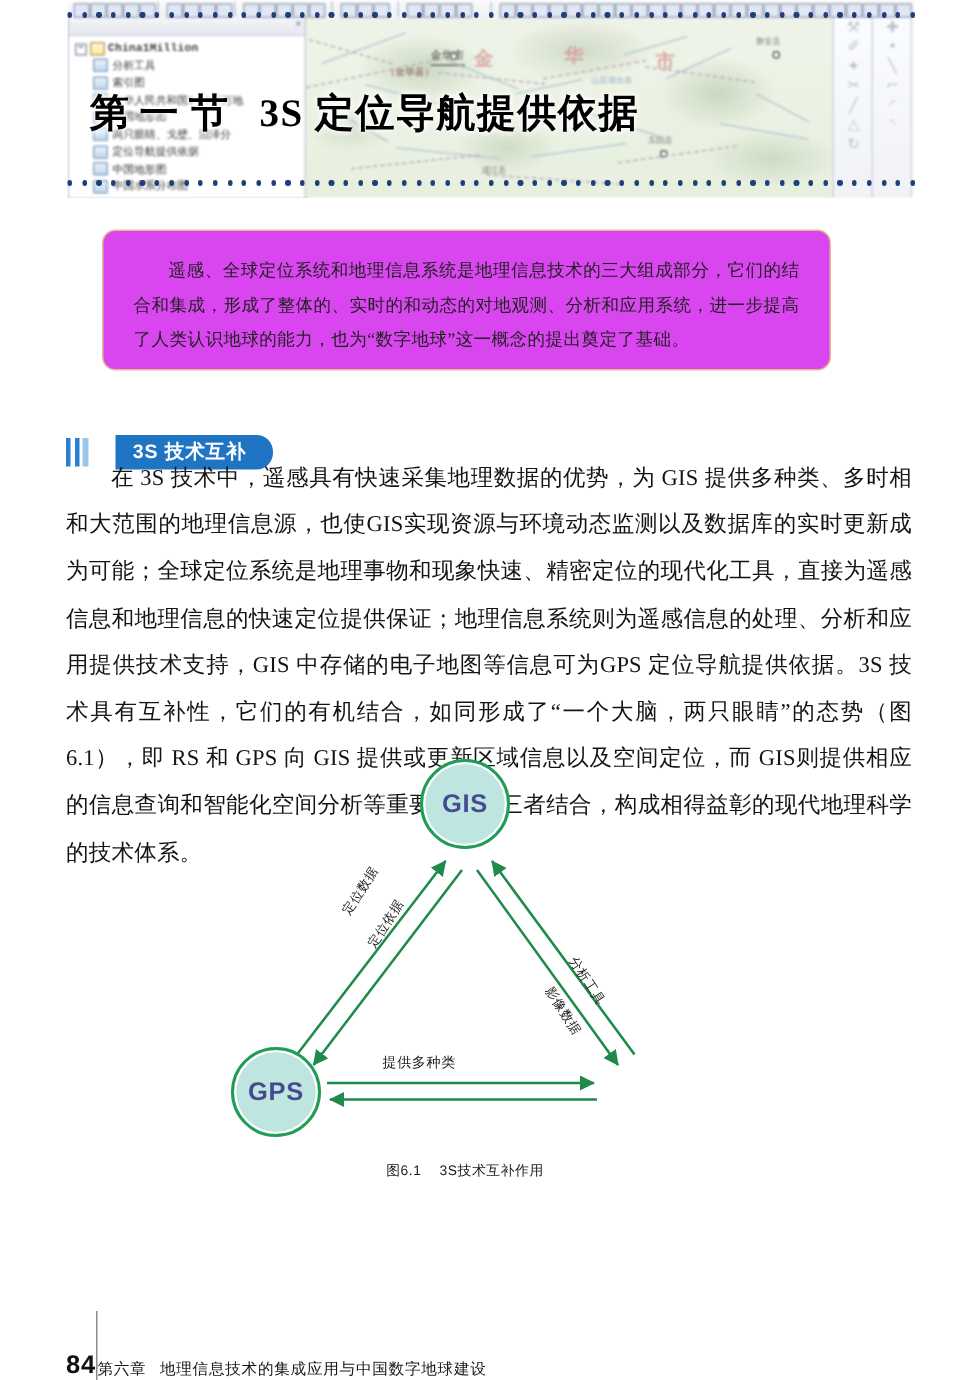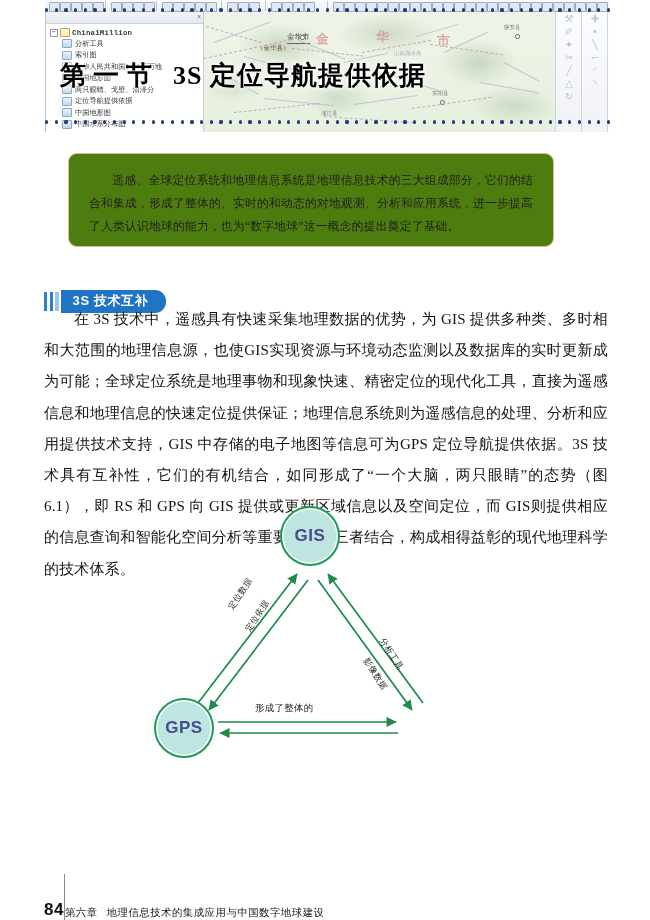--- a/index.html
+++ b/index.html
@@ -261,21 +261,21 @@
   .chapter-title .sec { letter-spacing: 7px; }
   .chapter-title .gap { display: inline-block; width: 14px; }
 
   
   .callout {
     position: absolute;
     left: 68px;
     top: 153px;
     width: 486px;
     height: 94px;
-    background: #4d7c0f;
+    background: #d946ef;
     border: 1px solid #e8b78e;
     border-radius: 9px;
     box-sizing: border-box;
   }
   .callout p {
     margin: 0;
     padding: 16px 20px 0 20px;
     font-family: "Liberation Serif", "DejaVu Serif", serif;
     font-size: 11.7px;
     line-height: 1.95;
@@ -285,21 +285,21 @@
     letter-spacing: 0.3px;
   }
 
   
   .sec-head {
     position: absolute;
     left: 44px;
     top: 290px;
     display: flex;
     align-items: center;
-    gap: 2px;
+    gap: 18px;
   }
   .sec-bars {
     display: flex;
     gap: 2.5px;
   }
   .sec-bars i {
     display: block;
     width: 3.2px;
     height: 19px;
     background: #1f74c4;
@@ -741,22 +741,25 @@
     <span>GPS</span>
   </div>
   <div class="node gis">
     <span>GIS</span>
   </div>
 
   <span class="edge-label el-r1">定位数据</span>
   <span class="edge-label el-r2">定位依据</span>
   <span class="edge-label el-r3">影像数据</span>
   <span class="edge-label el-r4">分析工具</span>
-  <span class="edge-label el-bot">形成了整体的</span>
-
+  <span class="edge-label el-bot">提供多种类</span>
+
+  <div class="fig-caption">
+    <span>图6.1</span><span class="cgap"></span><span>3S技术互补作用</span>
+  </div>
 </div>
 
 <div class="footer">
   <span class="pageno">84</span>
   <span class="foot-rule"></span>
   <span class="foot-text">
     <span>第六章</span><span class="fgap"></span><span>地理信息技术的集成应用与中国数字地球建设</span>
   </span>
 </div>
 

